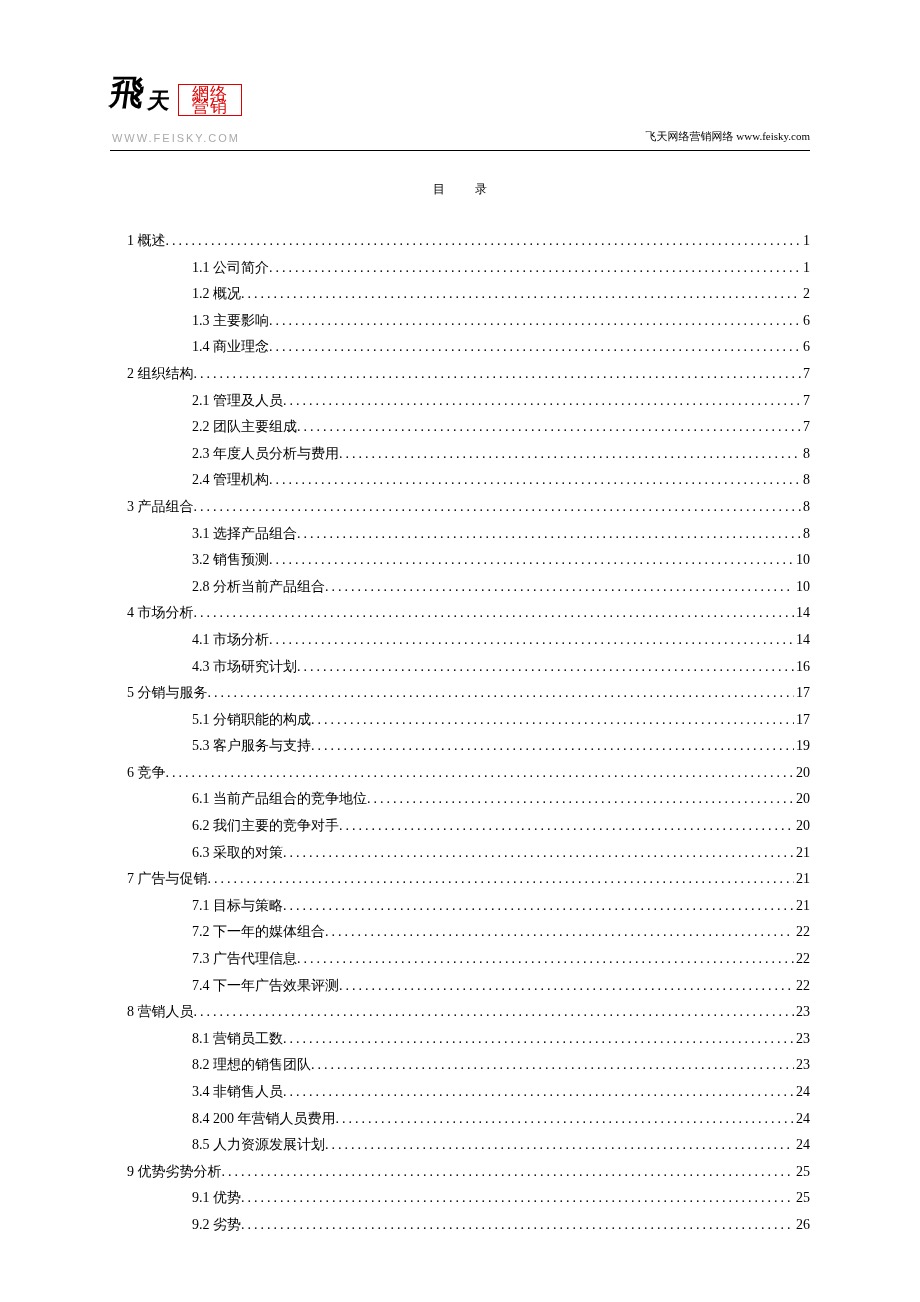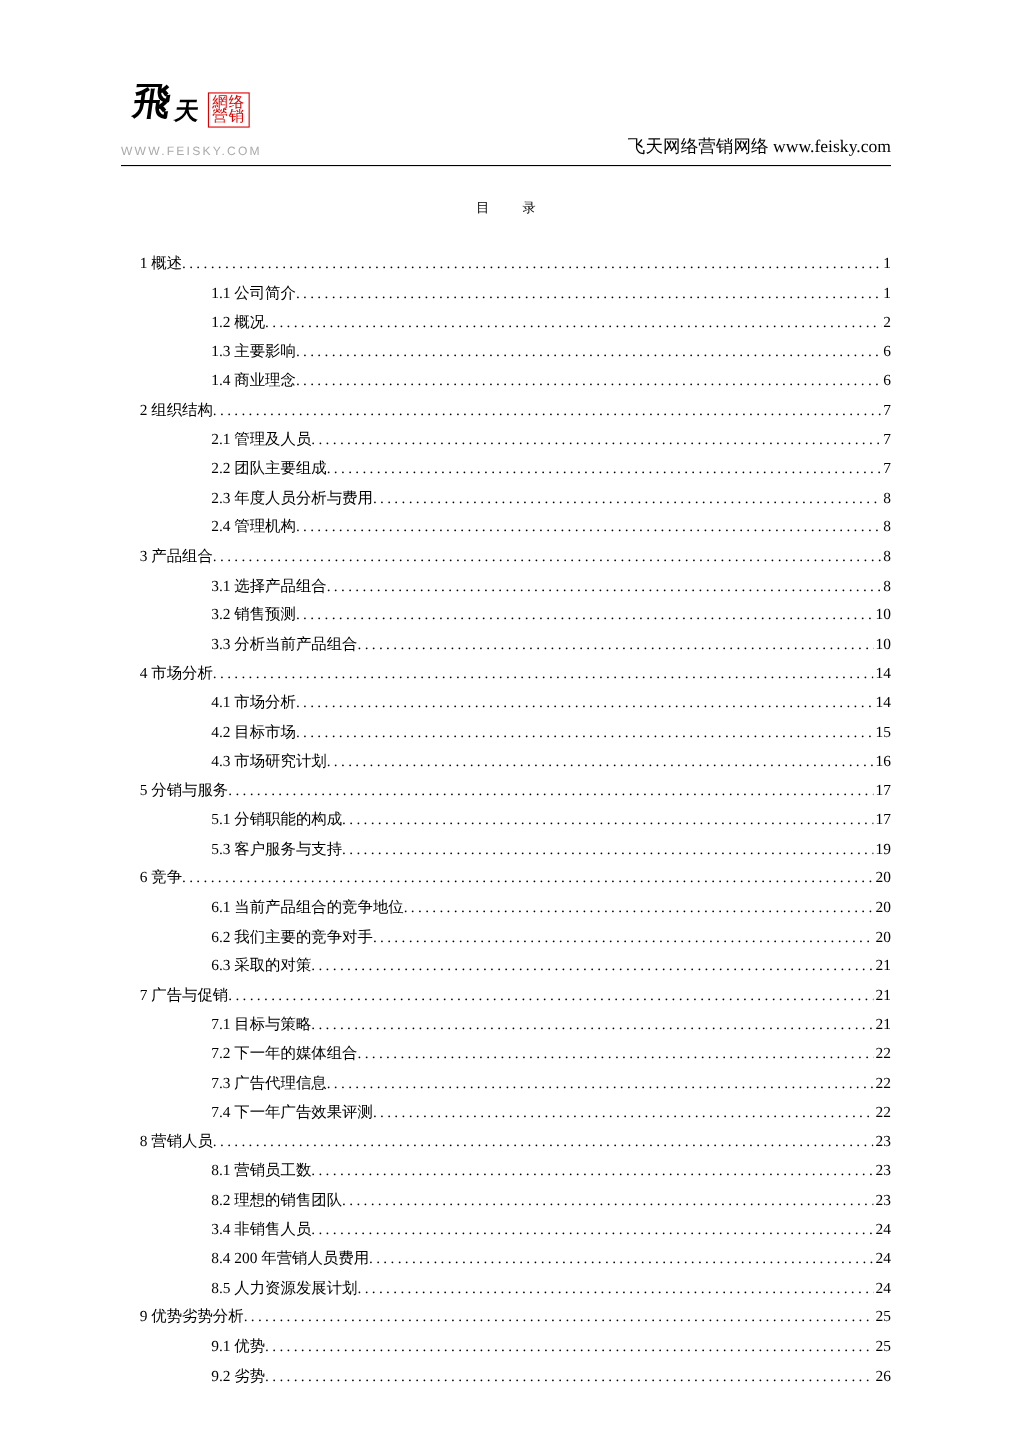--- a/index.html
+++ b/index.html
@@ -43,35 +43,35 @@
     font-size: 22px;
     font-weight: bold;
     transform: skewX(-8deg);
     margin-right: 4px;
   }
   .logo-red {
     display: inline-flex;
     flex-direction: column;
     border: 1px solid #d00;
     color: #d00;
-    font-size: 14px;
+    font-size: 17px;
     line-height: 13px;
-    padding: 2px 3px;
+    padding: 2px 13px;
     font-family: "SimSun", serif;
   }
   .logo-red span { display: block; letter-spacing: 1px; }
   .logo-url {
     font-family: Arial, sans-serif;
     font-size: 11px;
     letter-spacing: 2px;
     color: #aaa;
     margin-top: 16px;
   }
   .header-right {
-    font-size: 16px;
+    font-size: 11px;
   }
   .title {
     text-align: center;
     font-size: 12px;
     letter-spacing: 30px;
     margin: 10px 0 30px 30px;
   }
   .toc {
     font-size: 14px;
     line-height: 1.9;
@@ -176,40 +176,35 @@
         <span class="toc-label">3.1 选择产品组合</span>
         <span class="toc-dots"></span>
         <span class="toc-page">8</span>
       </div>
       <div class="toc-line level-2">
         <span class="toc-label">3.2 销售预测</span>
         <span class="toc-dots"></span>
         <span class="toc-page">10</span>
       </div>
       <div class="toc-line level-2">
-        <span class="toc-label">3.3 分析当前产品组合</span>
+        <span class="toc-label">2.8 分析当前产品组合</span>
         <span class="toc-dots"></span>
         <span class="toc-page">10</span>
       </div>
       <div class="toc-line level-1">
         <span class="toc-label">4 市场分析</span>
         <span class="toc-dots"></span>
         <span class="toc-page">14</span>
       </div>
       <div class="toc-line level-2">
         <span class="toc-label">4.1 市场分析</span>
         <span class="toc-dots"></span>
         <span class="toc-page">14</span>
       </div>
       <div class="toc-line level-2">
-        <span class="toc-label">4.2 目标市场</span>
-        <span class="toc-dots"></span>
-        <span class="toc-page">15</span>
-      </div>
-      <div class="toc-line level-2">
         <span class="toc-label">4.3 市场研究计划</span>
         <span class="toc-dots"></span>
         <span class="toc-page">16</span>
       </div>
       <div class="toc-line level-1">
         <span class="toc-label">5 分销与服务</span>
         <span class="toc-dots"></span>
         <span class="toc-page">17</span>
       </div>
       <div class="toc-line level-2">

